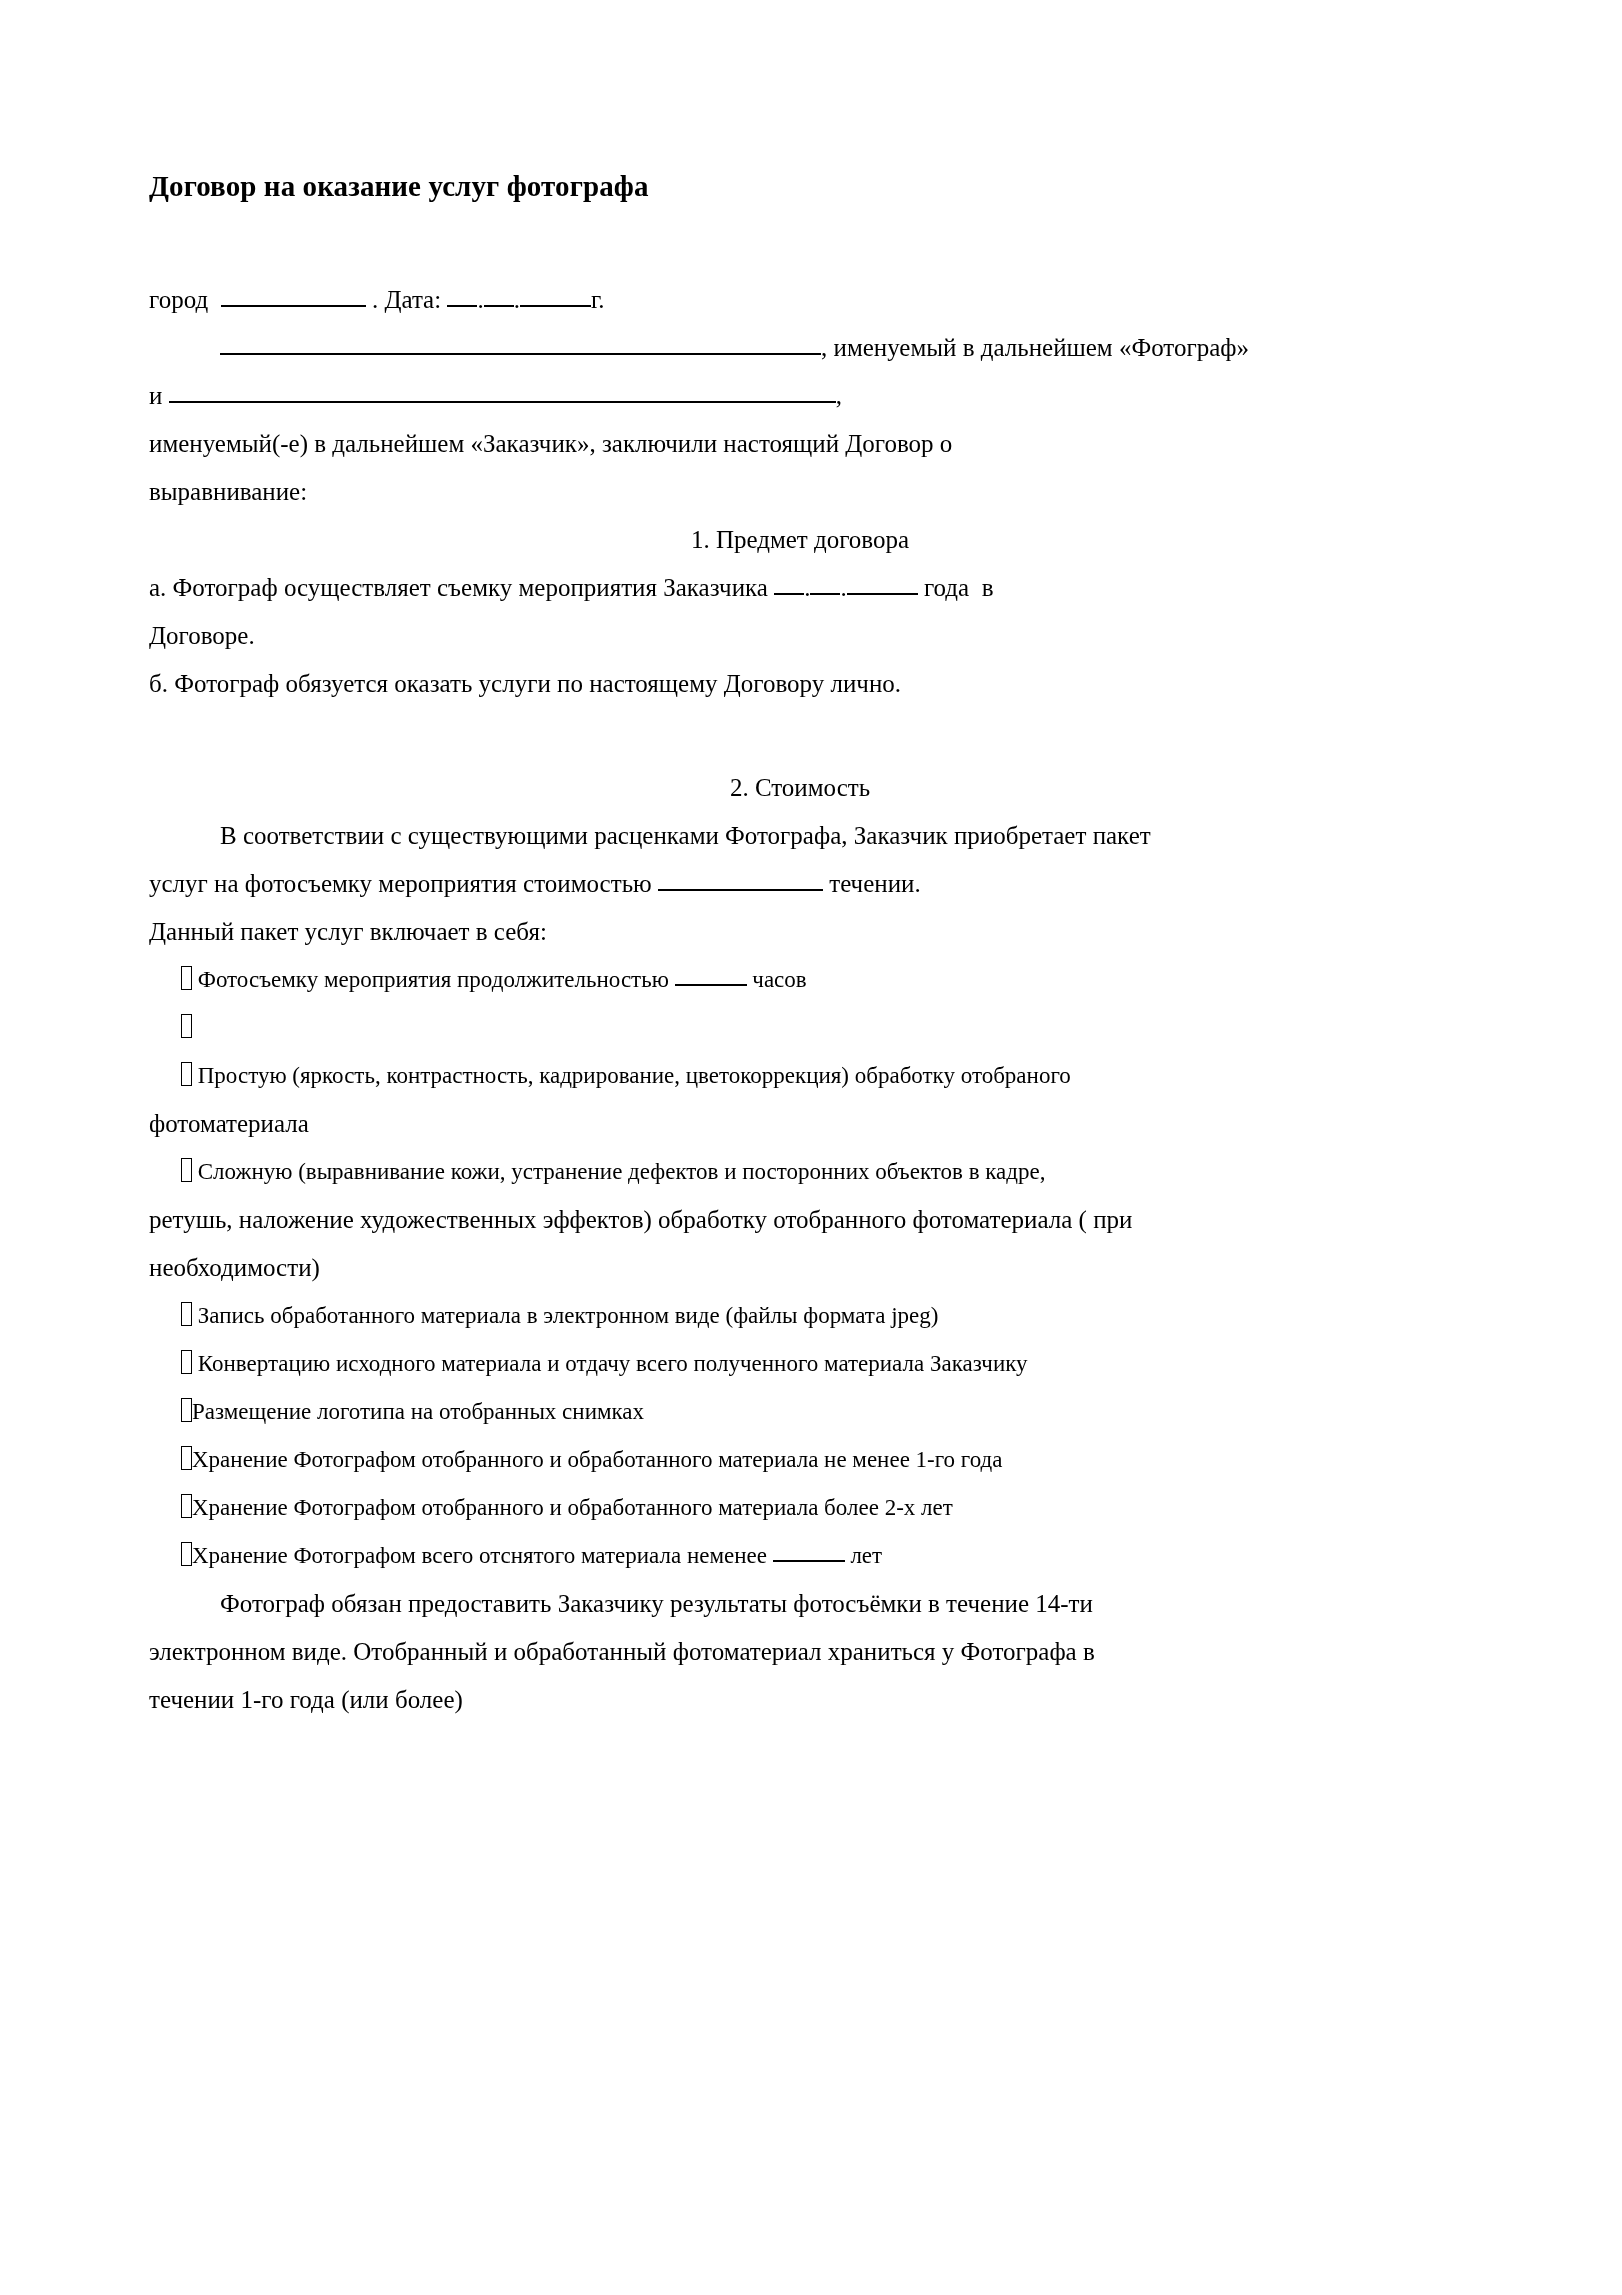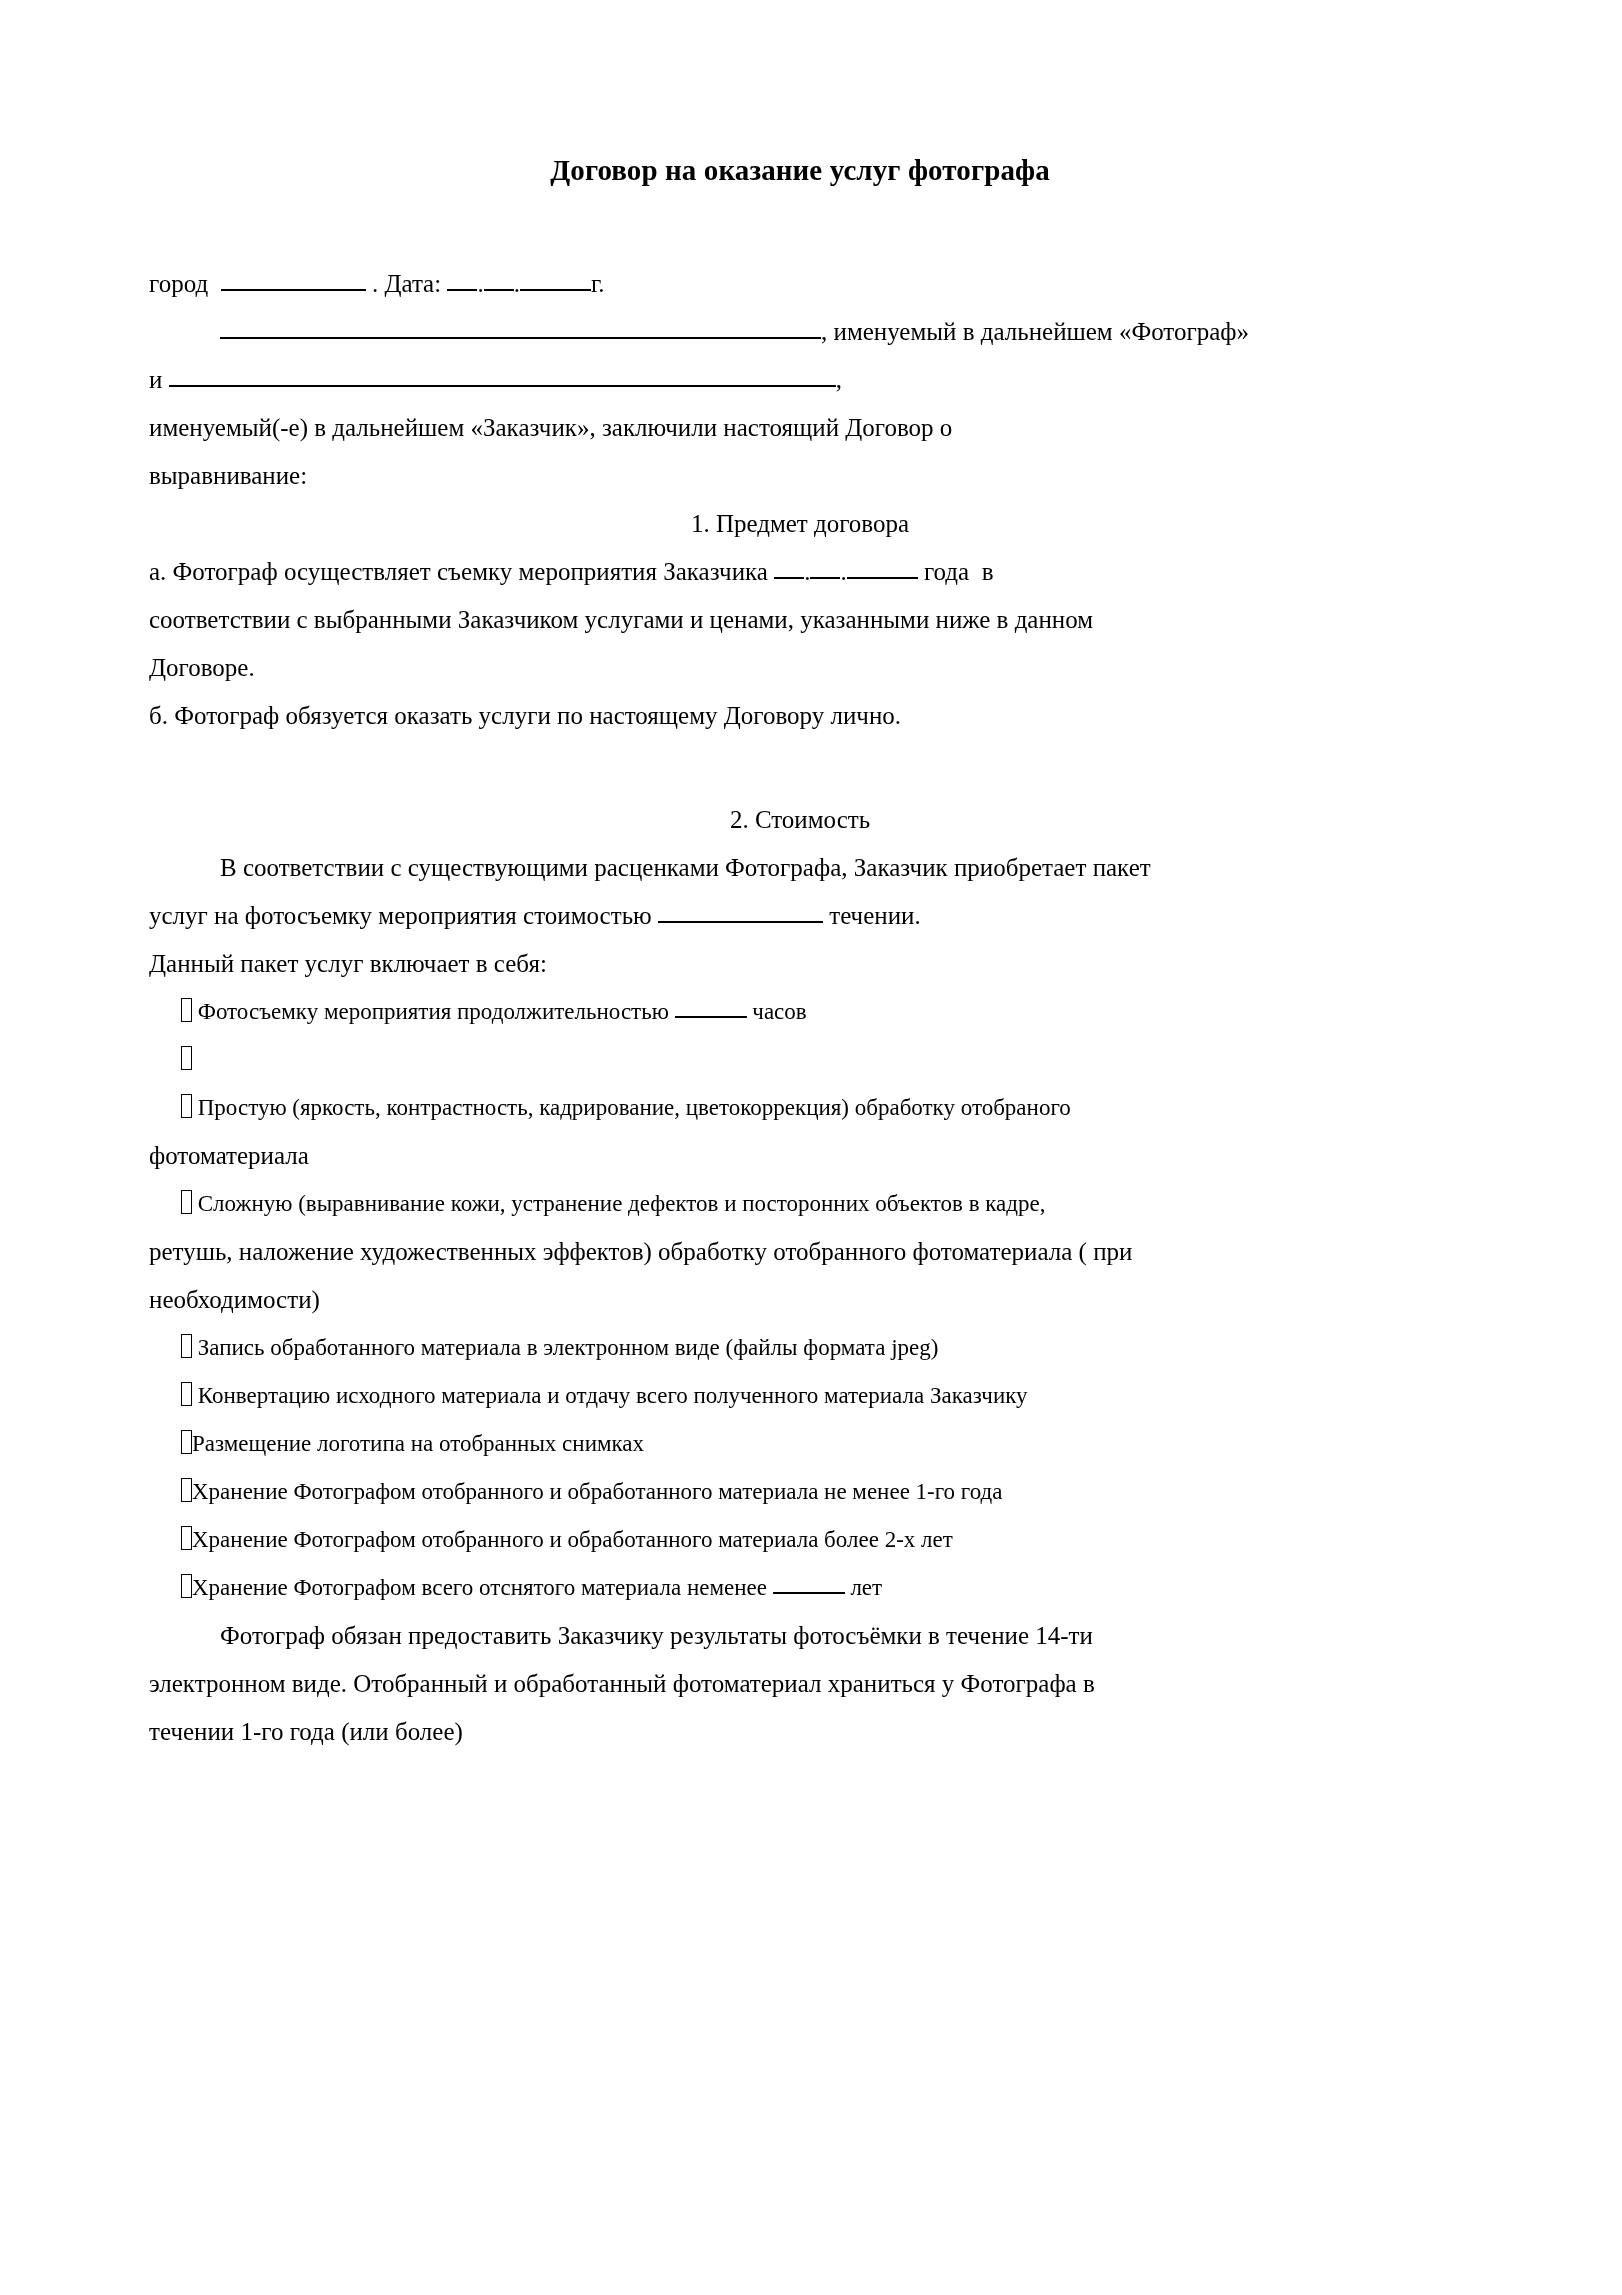--- a/index.html
+++ b/index.html
@@ -25,23 +25,23 @@
   .content {
     position: absolute;
     left: 149px;
     top: 154px;
     width: 1302px;
   }
 
   .doc-title {
     font-size: 29px;
     font-weight: bold;
-    text-align: center;
+    text-align: left;
     line-height: 1.15;
-    margin: 0 0 0 0;
+    margin: 16px 0 0 0;
     letter-spacing: 0.1px;
   }
 
   .gap-after-title { height: 73px; }
   .gap-section { height: 56px; }
 
   p {
     margin: 0;
     font-size: 25px;
     line-height: 48px;
@@ -112,21 +112,20 @@
     <p><span>и</span><span>&nbsp;</span><span class="blank w-name2"></span><span>,</span></p>
 
     <p>именуемый(-е) в дальнейшем «Заказчик», заключили настоящий Договор о</p>
 
     <p>выравнивание:</p>
 
     <p class="center">1. Предмет договора</p>
 
     <p><span>а. Фотограф осуществляет съемку мероприятия Заказчика </span><span class="blank w-dd"></span><span>.</span><span class="blank w-dd"></span><span>.</span><span class="blank w-yyyy"></span><span> года  в</span></p>
 
-    <p>соответствии с выбранными Заказчиком услугами и ценами, указанными ниже в данном</p>
     <p>Договоре.</p>
 
     <p>б. Фотограф обязуется оказать услуги по настоящему Договору лично.</p>
 
     <div class="gap-section"></div>
 
     <p class="center">2. Стоимость</p>
 
     <p class="indent-first">В соответствии с существующими расценками Фотографа, Заказчик приобретает пакет</p>
 

